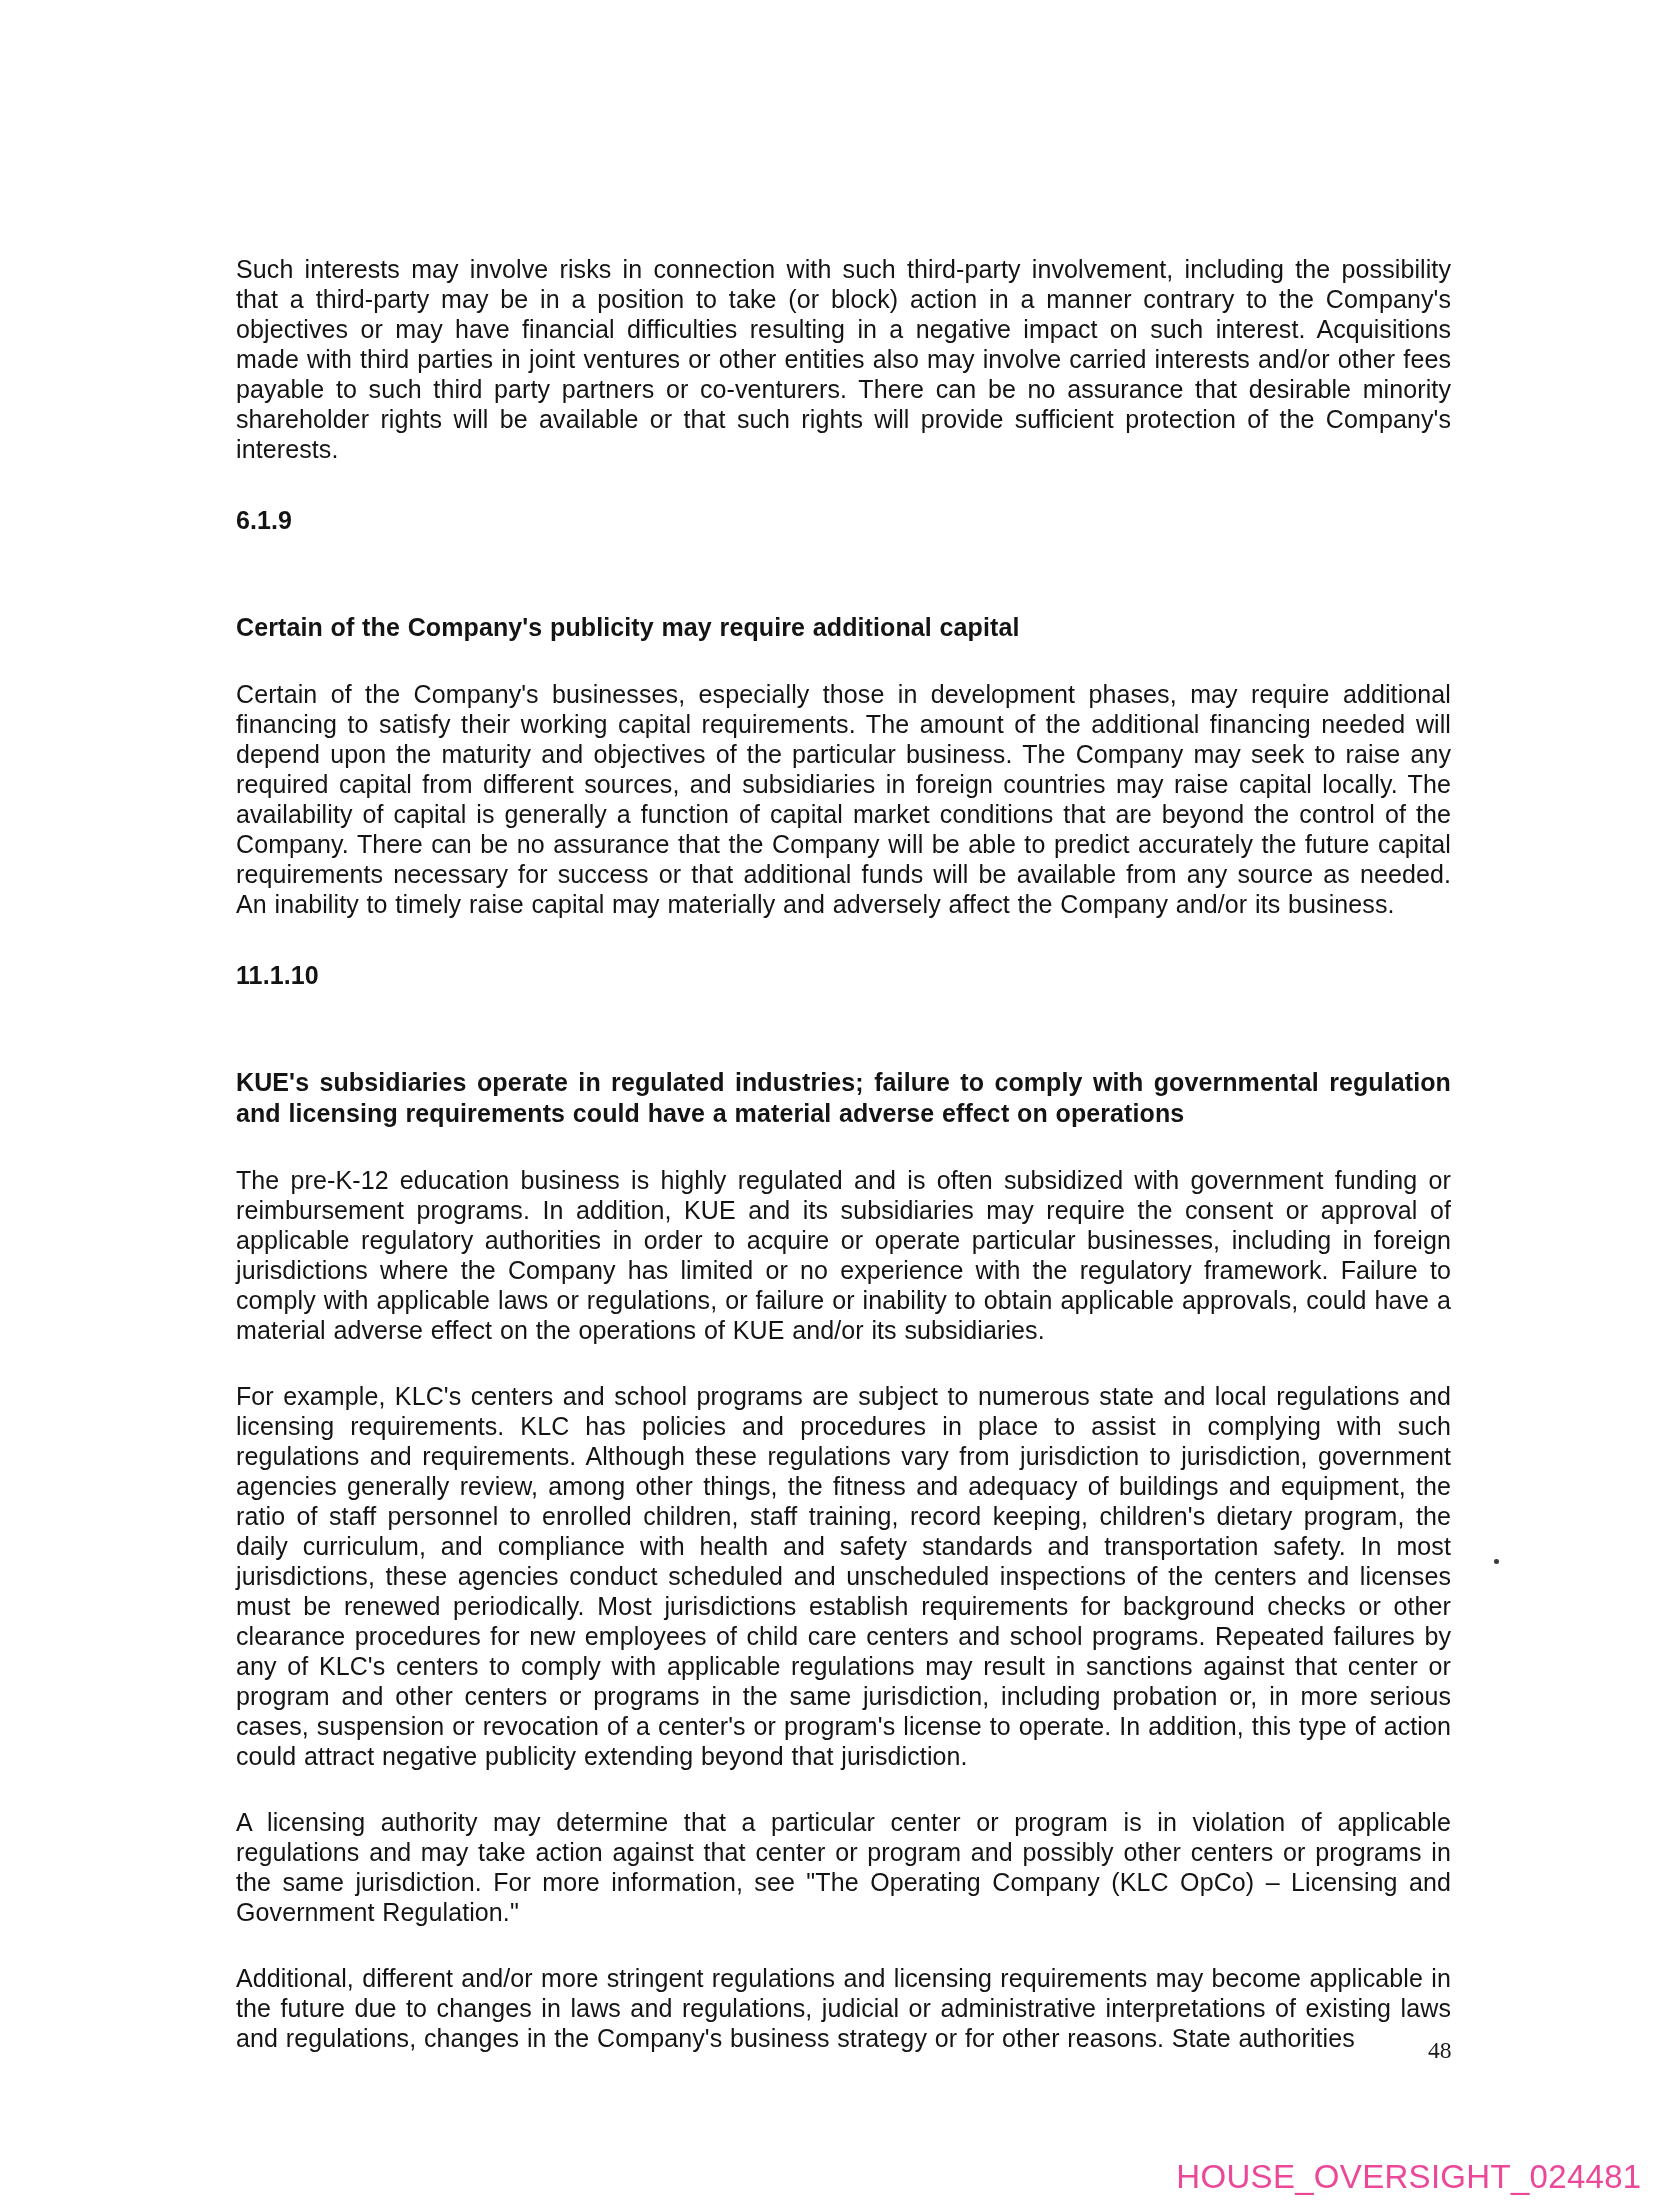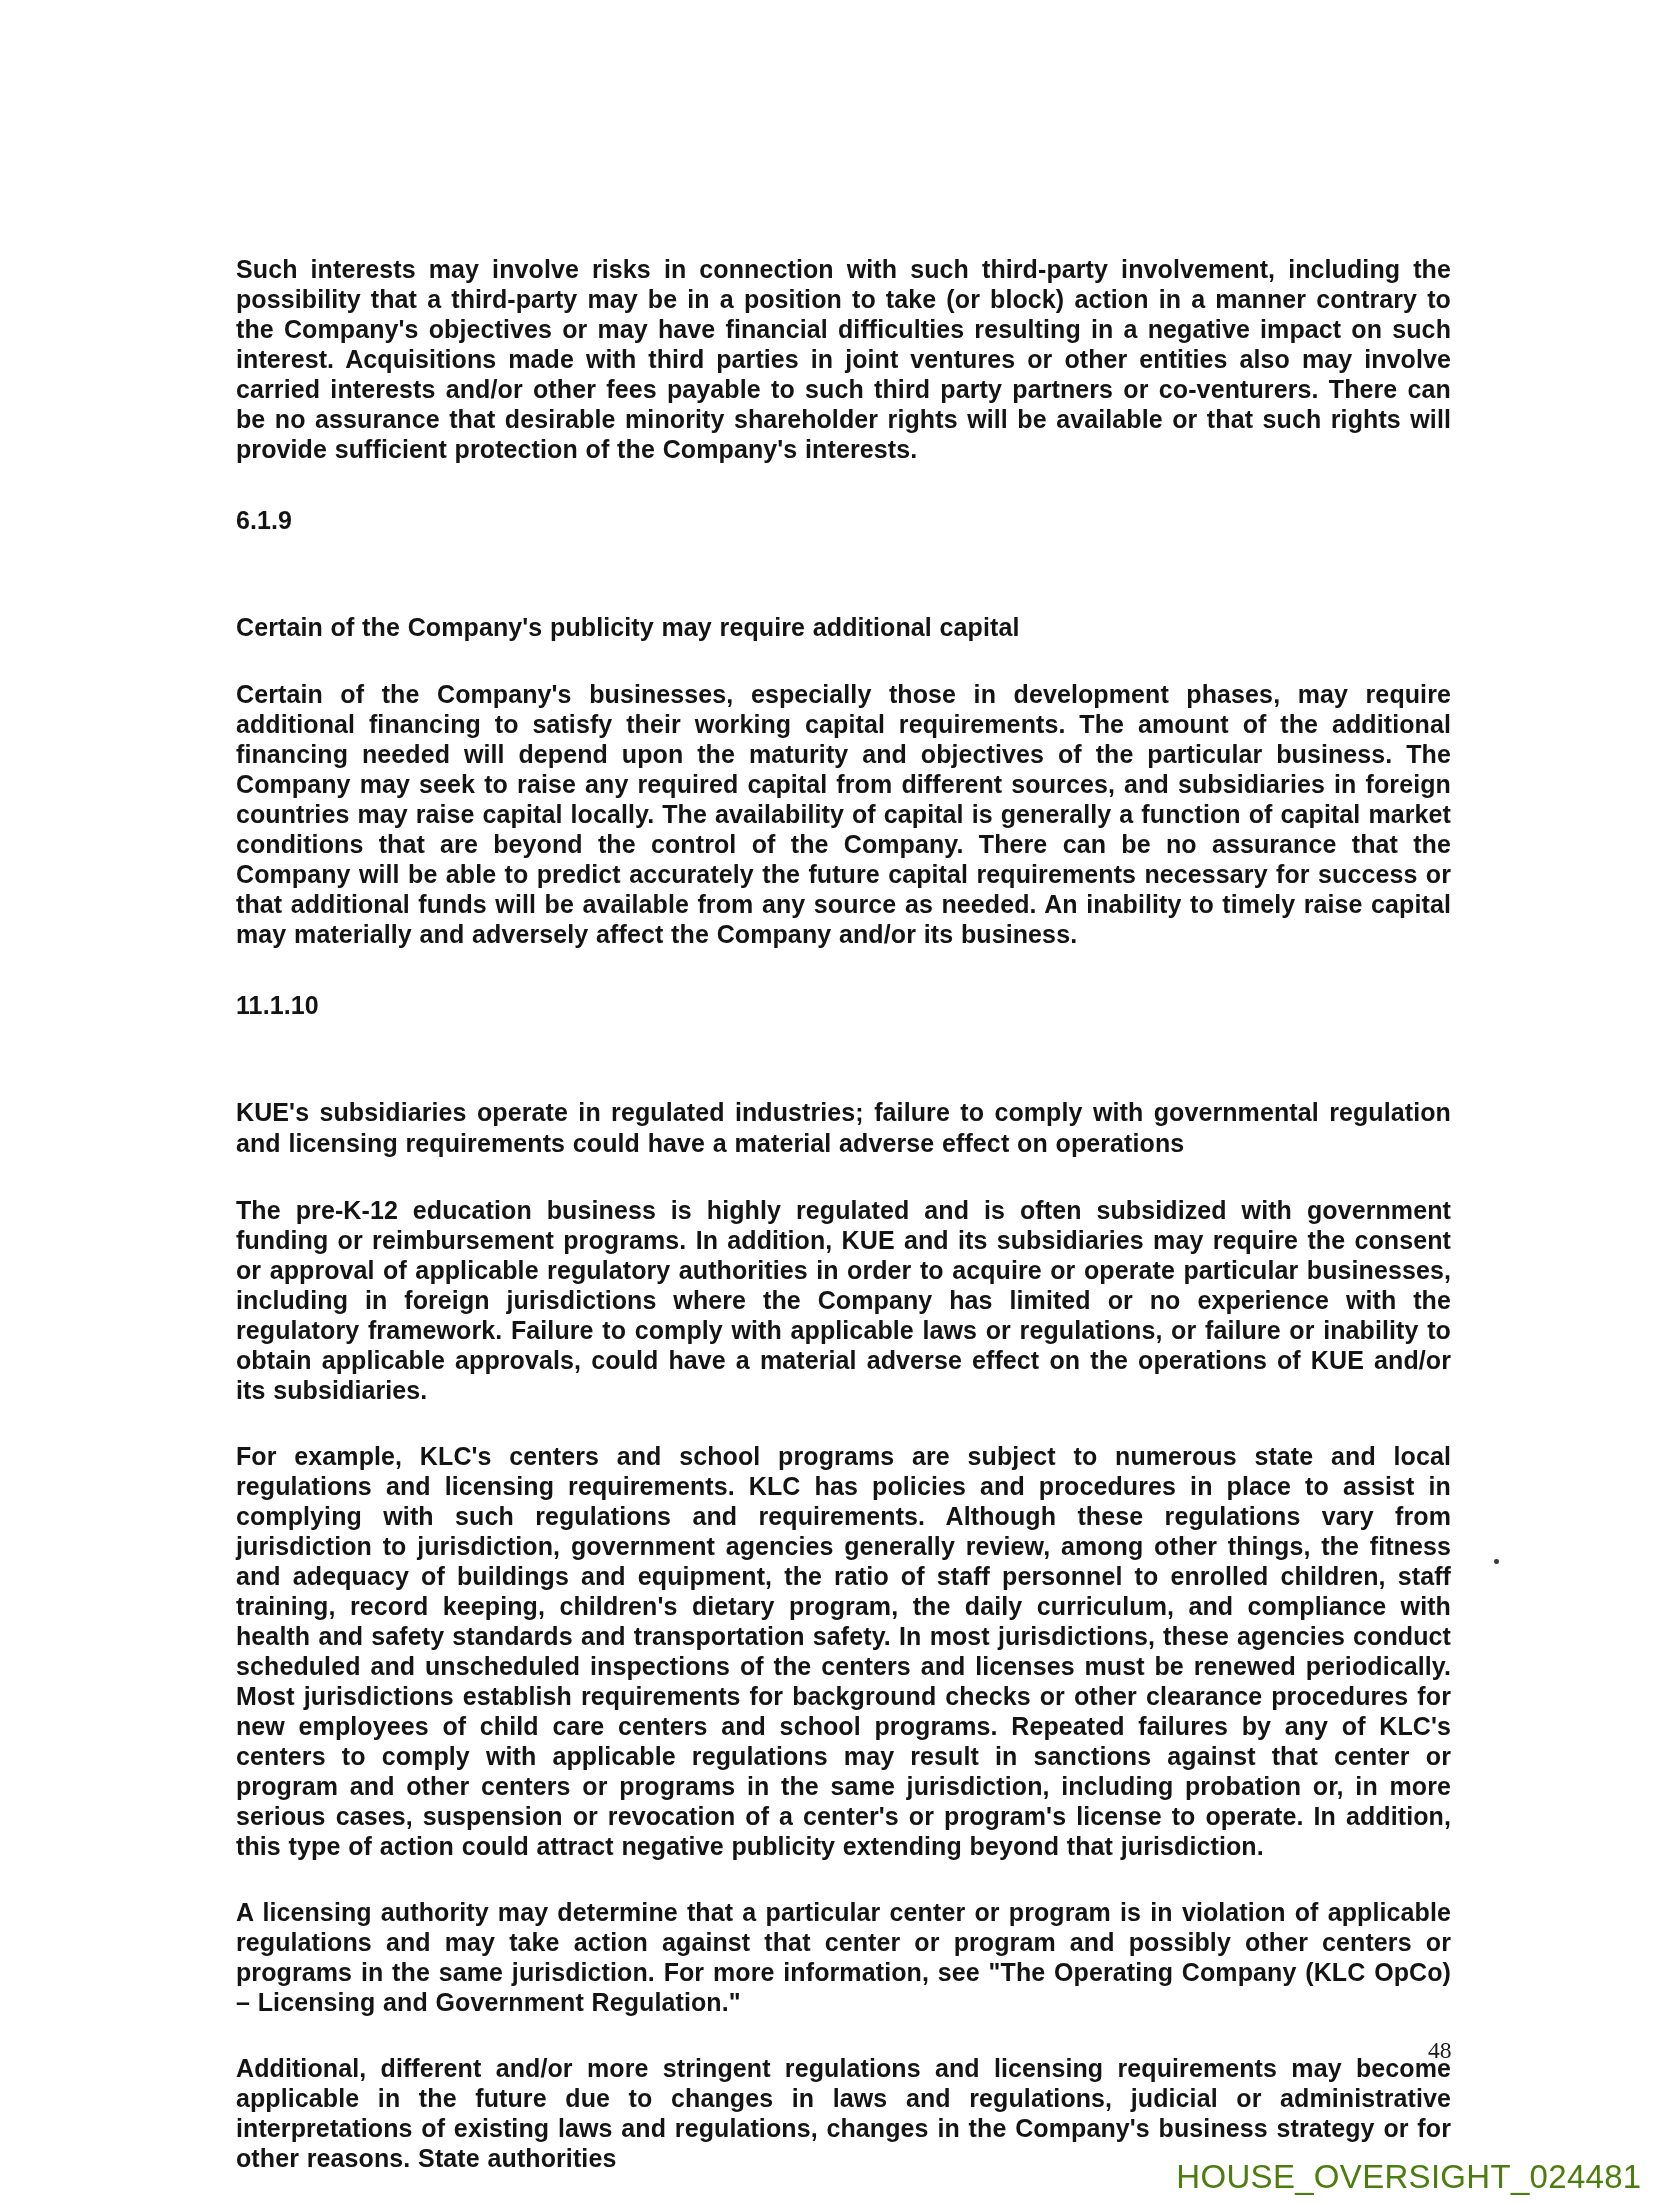--- a/index.html
+++ b/index.html
@@ -23,21 +23,20 @@
     top: 254px;
     width: 1215px;
   }
   .body-para {
     margin: 0 0 36px 0;
     font-size: 25px;
     line-height: 30px;
     text-align: justify;
     letter-spacing: 0.1px;
     word-spacing: 0.7px;
-    font-weight: bold;
   }
   .section-heading {
     display: flex;
     align-items: flex-start;
     font-weight: bold;
     font-size: 25px;
     line-height: 31px;
     margin: 41px 0 36px 0;
     letter-spacing: 0.1px;
     flex-direction: column;
@@ -59,21 +58,21 @@
     line-height: 26px;
     color: #1a1a1a;
     font-family: Liberation Serif, serif;
   }
   .bates-stamp {
     position: absolute;
     top: 2159px;
     right: 27.5px;
     font-size: 33px;
     line-height: 35px;
-    color: #4d7c0f;
+    color: #ec4899;
     letter-spacing: 0.3px;
     white-space: nowrap;
   }
   .artifact-dot {
     position: absolute;
     left: 1494px;
     top: 1559px;
     width: 4.6px;
     height: 4.6px;
     background: #3a3a3a;

